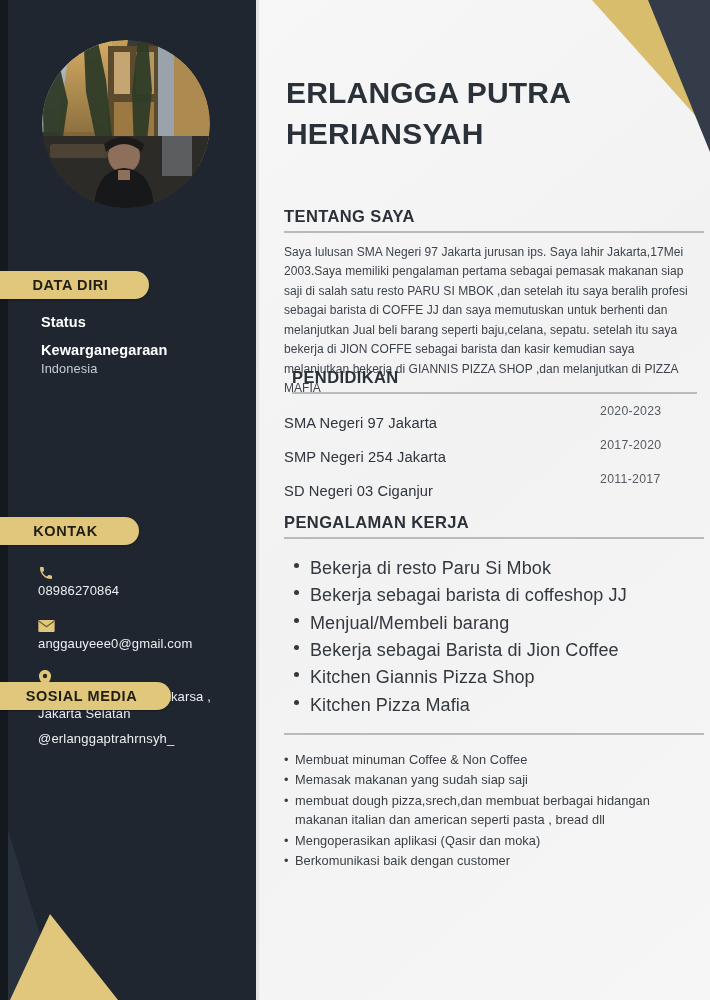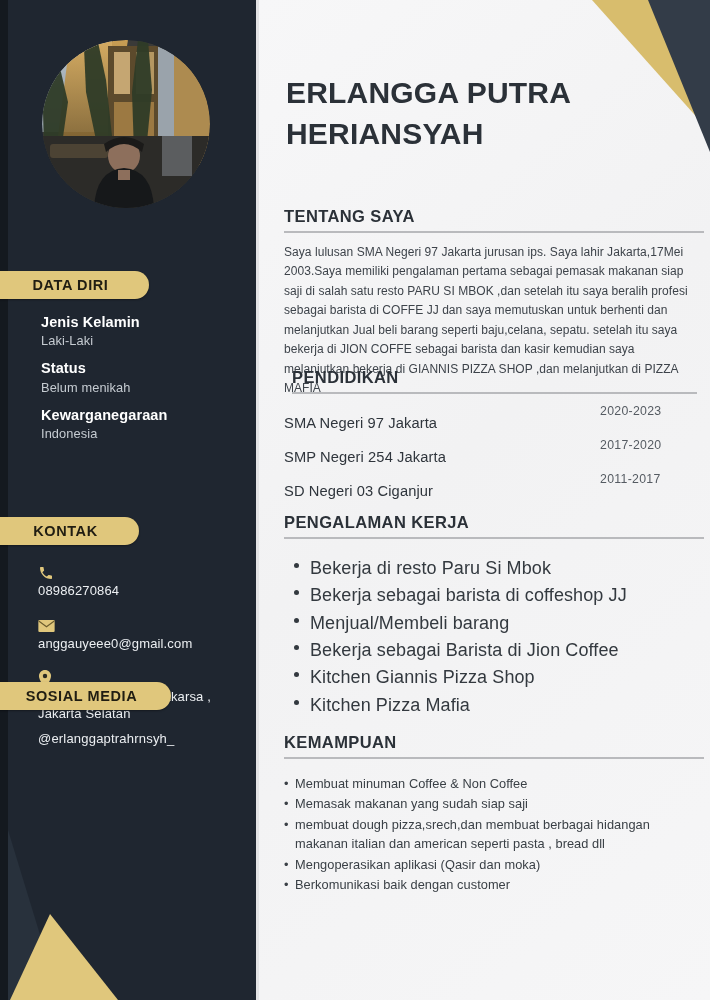--- a/index.html
+++ b/index.html
@@ -314,26 +314,21 @@
         </g>
       </svg>
     </div>
 
     <div class="pill" id="pill-data">
       <span>DATA DIRI</span>
     </div>
 
     <div class="datadiri">
       <div class="dd-row">
-        <div class="dd-label">Jenis Kelamin</div>
-        <div class="dd-value">Laki-Laki</div>
-      </div>
-      <div class="dd-row">
         <div class="dd-label">Status</div>
-        <div class="dd-value">Belum menikah</div>
       </div>
       <div class="dd-row">
         <div class="dd-label">Kewarganegaraan</div>
         <div class="dd-value">Indonesia</div>
       </div>
     </div>
 
     <div class="pill" id="pill-kontak">
       <span>KONTAK</span>
     </div>
@@ -412,21 +407,20 @@
         <li>Bekerja di resto Paru Si Mbok</li>
         <li>Bekerja sebagai barista di coffeshop JJ</li>
         <li>Menjual/Membeli barang</li>
         <li>Bekerja sebagai Barista di Jion Coffee</li>
         <li>Kitchen Giannis Pizza Shop</li>
         <li>Kitchen Pizza Mafia</li>
       </ul>
     </div>
 
     <div class="sec" id="sec-kemampuan">
-      <div class="sec-title">KEMAMPUAN</div>
       <div class="sec-underline"></div>
       <ul class="skill-list">
         <li>Membuat minuman Coffee &amp; Non Coffee</li>
         <li>Memasak makanan yang sudah siap saji</li>
         <li>membuat dough pizza,srech,dan membuat berbagai hidangan makanan italian dan american seperti pasta , bread dll</li>
         <li>Mengoperasikan aplikasi (Qasir dan moka)</li>
         <li>Berkomunikasi baik dengan customer</li>
       </ul>
     </div>
 

